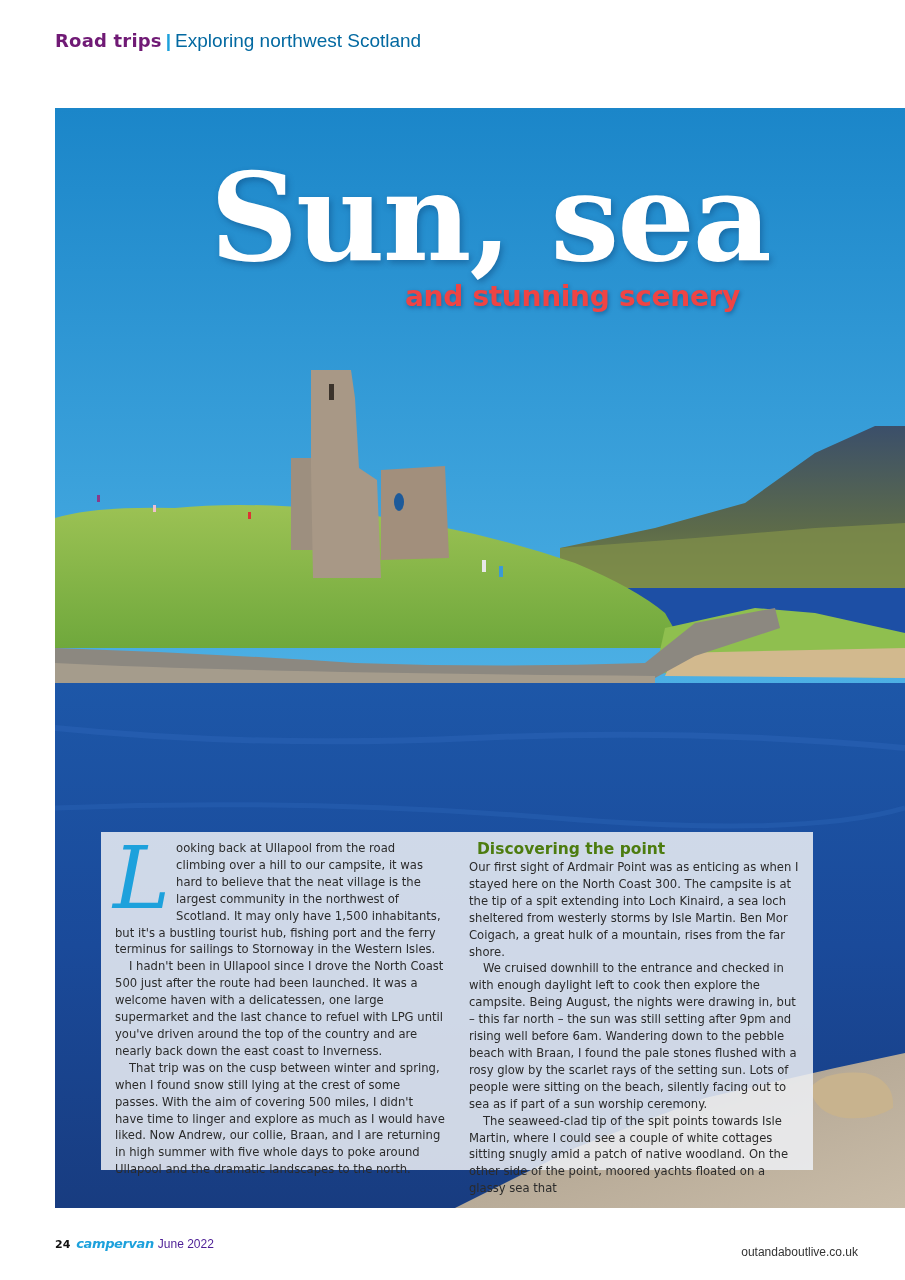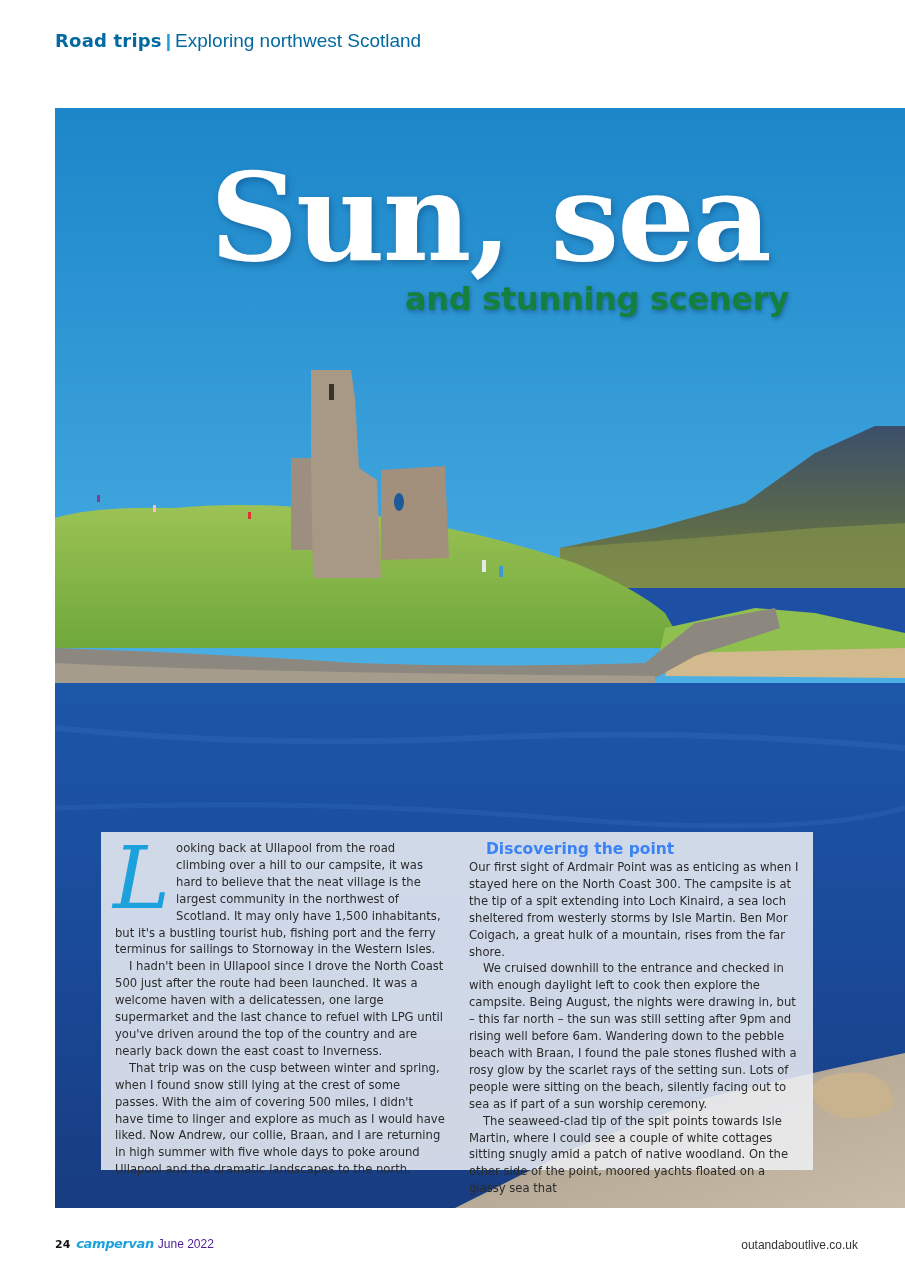--- a/index.html
+++ b/index.html
@@ -1,57 +1,57 @@
 <!DOCTYPE html>
 <html><head>
 <meta charset="utf-8">
 <style>
   html, body { margin: 0; padding: 0; }
   body {
     width: 905px; height: 1280px; background: #ffffff; position: relative; overflow: hidden;
     font-family: "Liberation Sans", "DejaVu Sans", sans-serif; color: #222;
   }
   .header { position: absolute; left: 55px; top: 30px; font-size: 19px; white-space: nowrap; }
-  .header .section { color: #0369a1; font-weight: bold; font-family: "DejaVu Sans", sans-serif; font-size: 18px; letter-spacing: 0.2px; }
+  .header .section { color: #701a75; font-weight: bold; font-family: "DejaVu Sans", sans-serif; font-size: 18px; letter-spacing: 0.2px; }
   .header .sep { color: #1da1dc; font-weight: bold; margin: 0 4px; }
   .header .topic { color: #0369a1; font-family: "Liberation Sans", sans-serif; font-size: 19px; }
 
   .photo { position: absolute; left: 55px; top: 108px; width: 850px; height: 1100px; overflow: hidden; padding-left: 16px; }
   .photo svg.scene { position: absolute; left: 0; top: 0; width: 850px; height: 1100px; }
 
   .title-wrap { position: absolute; left: 0; top: 0; width: 850px; height: 260px; }
   .title-main {
     position: absolute; left: 155px; top: 48px; font-family: "DejaVu Serif", "Liberation Serif", serif;
     font-weight: bold; font-size: 122px; color: #ffffff; letter-spacing: -2px; line-height: 1;
     text-shadow: 2px 3px 6px rgba(0,40,90,0.35); white-space: nowrap;
   }
   .title-sub {
     position: absolute; left: 350px; top: 172px; font-family: "DejaVu Sans", sans-serif; font-weight: bold;
-    font-size: 32px; color: #15803d; text-shadow: 1px 2px 4px rgba(0,40,90,0.4); white-space: nowrap; letter-spacing: -0.3px;
+    font-size: 28px; color: #ef4444; text-shadow: 1px 2px 4px rgba(0,40,90,0.4); white-space: nowrap; letter-spacing: -0.3px;
   }
 
   .text-panel {
     position: absolute; left: 46px; top: 724px; width: 712px; height: 338px;
     background: rgba(238,240,245,0.86); box-sizing: border-box; padding: 8px 14px 0 14px;
     display: flex; gap: 24px;
   }
   .col { width: 340px; font-family: "DejaVu Sans", sans-serif; font-size: 11.6px; line-height: 16.9px; color: #2b2b2b; }
   .col p { margin: 0; text-indent: 14px; }
   .col p.first { text-indent: 0; }
   .dropcap {
     float: left; font-family: "DejaVu Serif", serif; font-size: 86px; line-height: 72px; color: #1da1dc;
     font-style: italic; margin: 2px 6px 0 -2px; height: 78px;
   }
-  .subhead { font-family: "DejaVu Sans", sans-serif; font-weight: bold; color: #3b82f6; font-size: 15.5px; line-height: 18px; margin: 0 0 1px 17px; }
+  .subhead { font-family: "DejaVu Sans", sans-serif; font-weight: bold; color: #4d7c0f; font-size: 15.5px; line-height: 18px; margin: 0 0 1px 8px; }
 
   .footer { position: absolute; left: 55px; top: 1236px; width: 803px; height: 18px; font-size: 12px; }
   .footer .page-num { font-weight: bold; font-family: "DejaVu Sans", sans-serif; font-size: 11px; color: #111; }
   .footer .brand { font-family: "DejaVu Sans", sans-serif; font-style: italic; font-weight: bold; color: #1da1dc; font-size: 13px; margin-left: 6px; letter-spacing: -0.4px; margin-top: 28px; }
   .footer .date { color: #4c1d95; margin-left: 4px; font-size: 12px; }
-  .footer .site { position: absolute; right: 0; top: 2px; color: #333; font-size: 12px; }
+  .footer .site { position: absolute; right: 0; top: 9px; color: #333; font-size: 12px; }
 </style>
 </head>
 <body>
 
 <div class="header">
   <span class="section">Road trips</span><span class="sep">|</span><span class="topic">Exploring northwest Scotland</span>
 </div>
 
 <div class="photo">
   <svg class="scene" viewBox="0 0 850 1100" preserveAspectRatio="none">

